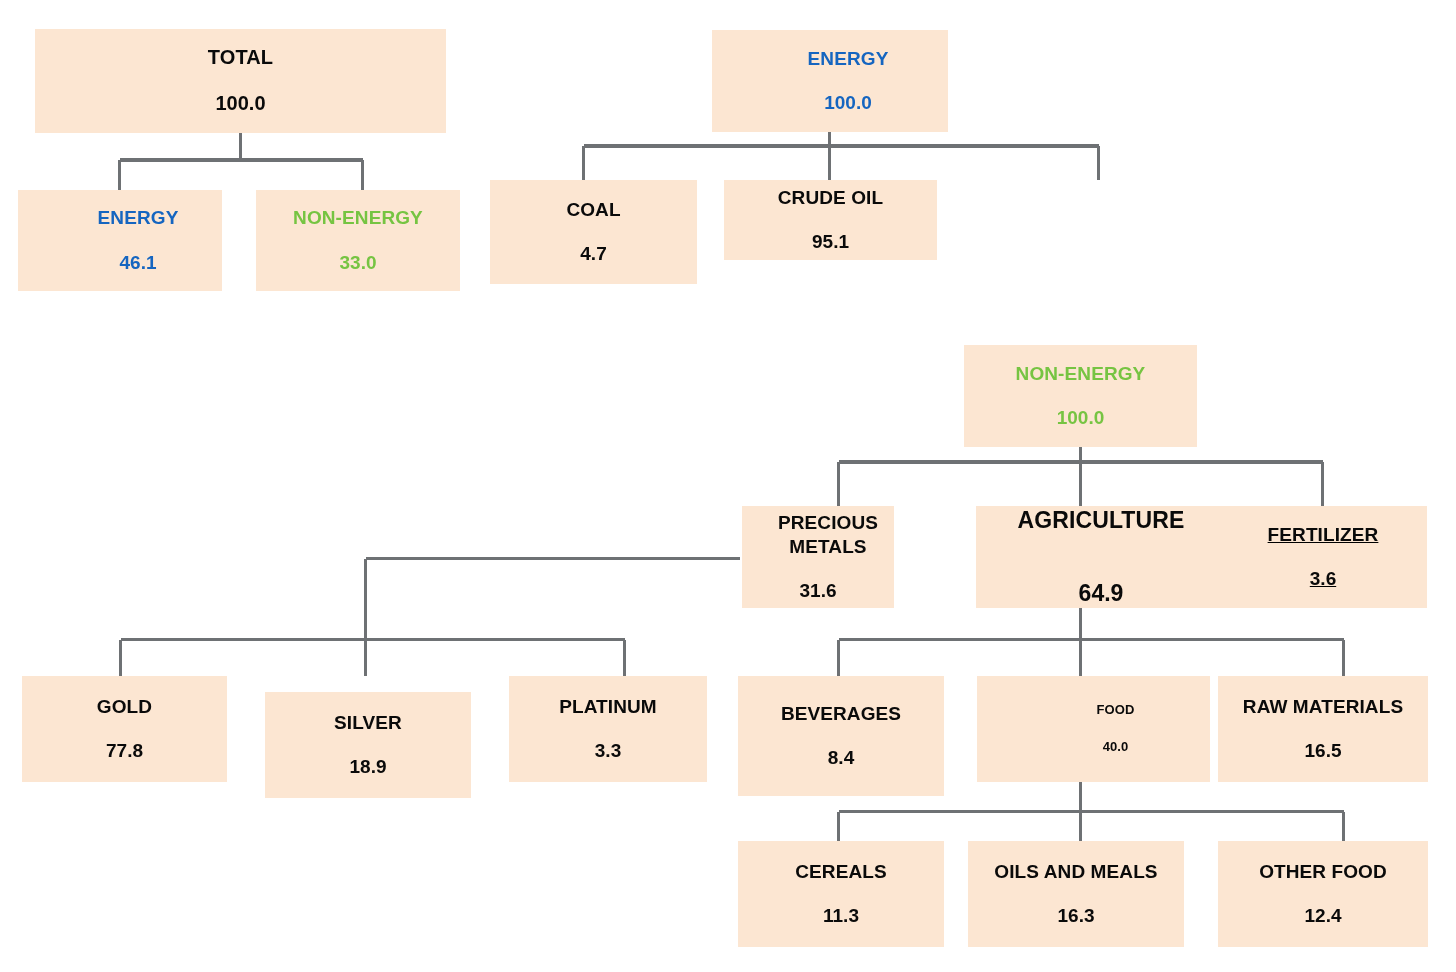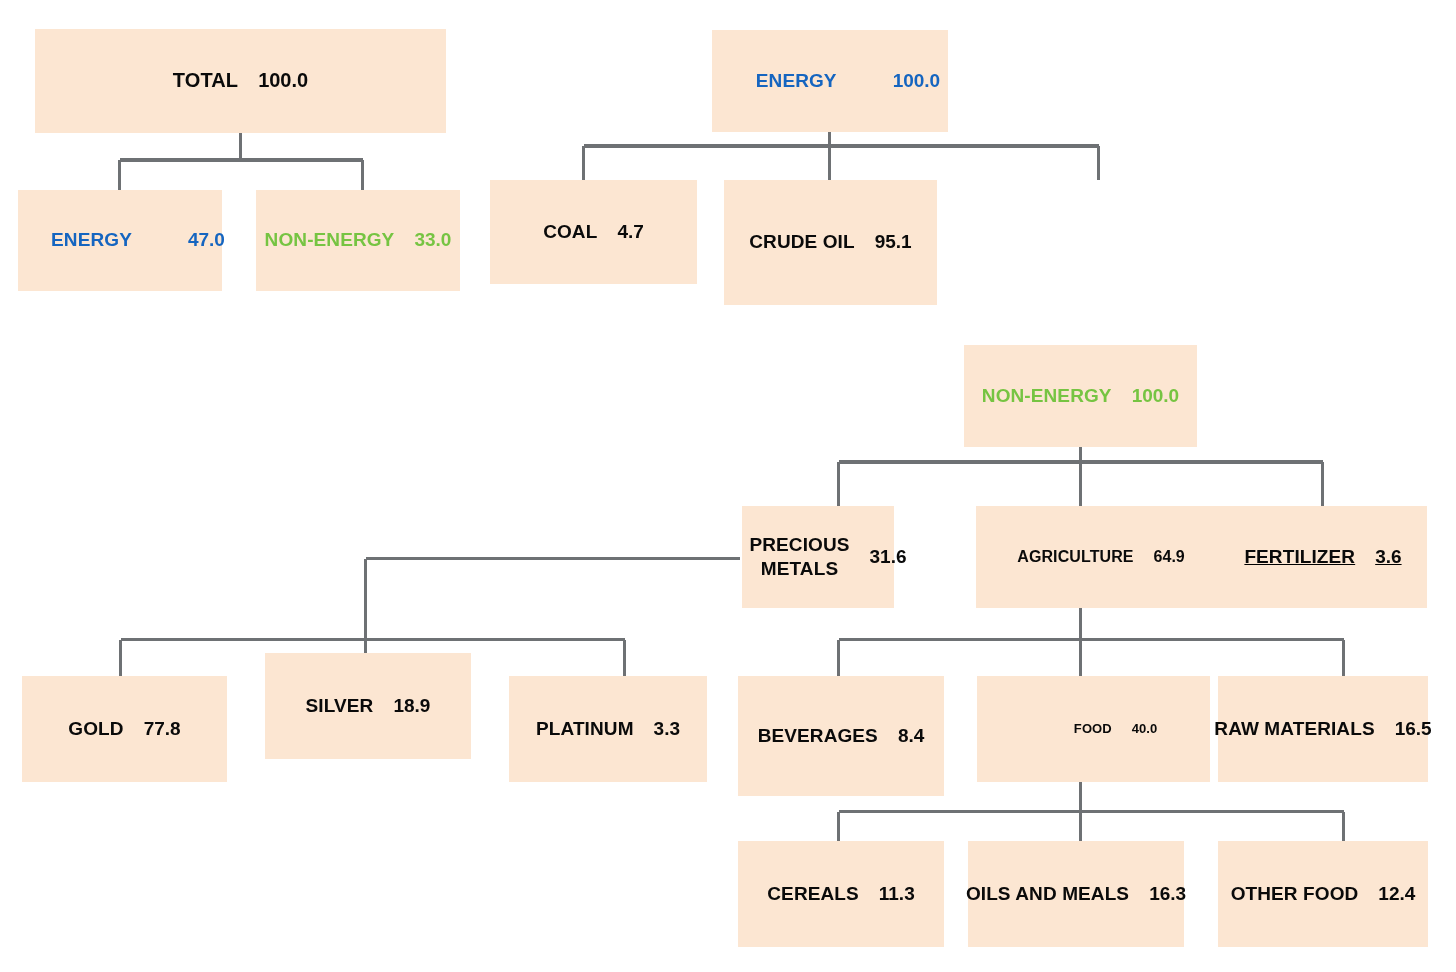--- a/index.html
+++ b/index.html
@@ -21,21 +21,21 @@
     top: 0;
     width: 1456px;
     height: 972px;
     pointer-events: none;
   }
   .node {
     position: absolute;
     box-sizing: border-box;
     background: #FCE6D2;
     display: flex;
-    flex-direction: row;
+    flex-direction: column;
     align-items: center;
     justify-content: center;
     text-align: center;
     line-height: 1.28;
     z-index: 2;
     gap: 20px;
   }
   .node .label {
     font-weight: bold;
     letter-spacing: 0.1px;
@@ -94,70 +94,70 @@
     </g>
   </svg>
 
   <div class="node c-black" style="left:35px; top:29px; width:411px; height:104px; font-size:20px;">
     <span class="label">TOTAL</span>
     <span class="value">100.0</span>
   </div>
 
   <div class="node c-blue" style="left:18px; top:190px; width:204px; height:101px; font-size:19px;">
     <span class="label">ENERGY</span>
-    <span class="value">47.0</span>
+    <span class="value">46.1</span>
   </div>
 
   <div class="node c-green" style="left:256px; top:190px; width:204px; height:101px; font-size:19px;">
     <span class="label">NON-ENERGY</span>
     <span class="value">33.0</span>
   </div>
 
   <div class="node c-blue" style="left:712px; top:30px; width:236px; height:102px; font-size:19px;">
     <span class="label">ENERGY</span>
     <span class="value">100.0</span>
   </div>
 
   <div class="node c-black" style="left:490px; top:180px; width:207px; height:104px; font-size:19px;">
     <span class="label">COAL</span>
     <span class="value">4.7</span>
   </div>
 
-  <div class="node c-black" style="left:724px; top:180px; width:213px; height:125px; font-size:19px;">
+  <div class="node c-black" style="left:724px; top:180px; width:213px; height:80px; font-size:19px;">
     <span class="label">CRUDE OIL</span>
     <span class="value">95.1</span>
   </div>
 
 
   <div class="node c-green" style="left:964px; top:345px; width:233px; height:102px; font-size:19px;">
     <span class="label">NON-ENERGY</span>
     <span class="value">100.0</span>
   </div>
 
   <div class="node c-black wrap" style="left:742px; top:506px; width:152px; height:102px; font-size:19px;">
     <span class="label">PRECIOUS METALS</span>
     <span class="value">31.6</span>
   </div>
 
-  <div class="node c-black" style="left:976px; top:506px; width:250px; height:102px; font-size:16px;">
+  <div class="node c-black" style="left:976px; top:506px; width:250px; height:102px; font-size:23px;justify-content:space-between;">
     <span class="label">AGRICULTURE</span>
     <span class="value">64.9</span>
   </div>
 
   <div class="node c-black" style="left:1219px; top:506px; width:208px; height:102px; font-size:19px;text-decoration:underline;">
     <span class="label">FERTILIZER</span>
     <span class="value">3.6</span>
   </div>
 
   <div class="node c-black" style="left:22px; top:676px; width:205px; height:106px; font-size:19px;">
     <span class="label">GOLD</span>
     <span class="value">77.8</span>
   </div>
 
-  <div class="node c-black" style="left:265px; top:653px; width:206px; height:106px; font-size:19px;">
+  <div class="node c-black" style="left:265px; top:692px; width:206px; height:106px; font-size:19px;">
     <span class="label">SILVER</span>
     <span class="value">18.9</span>
   </div>
 
   <div class="node c-black" style="left:509px; top:676px; width:198px; height:106px; font-size:19px;">
     <span class="label">PLATINUM</span>
     <span class="value">3.3</span>
   </div>
 
   <div class="node c-black" style="left:738px; top:676px; width:206px; height:120px; font-size:19px;">

